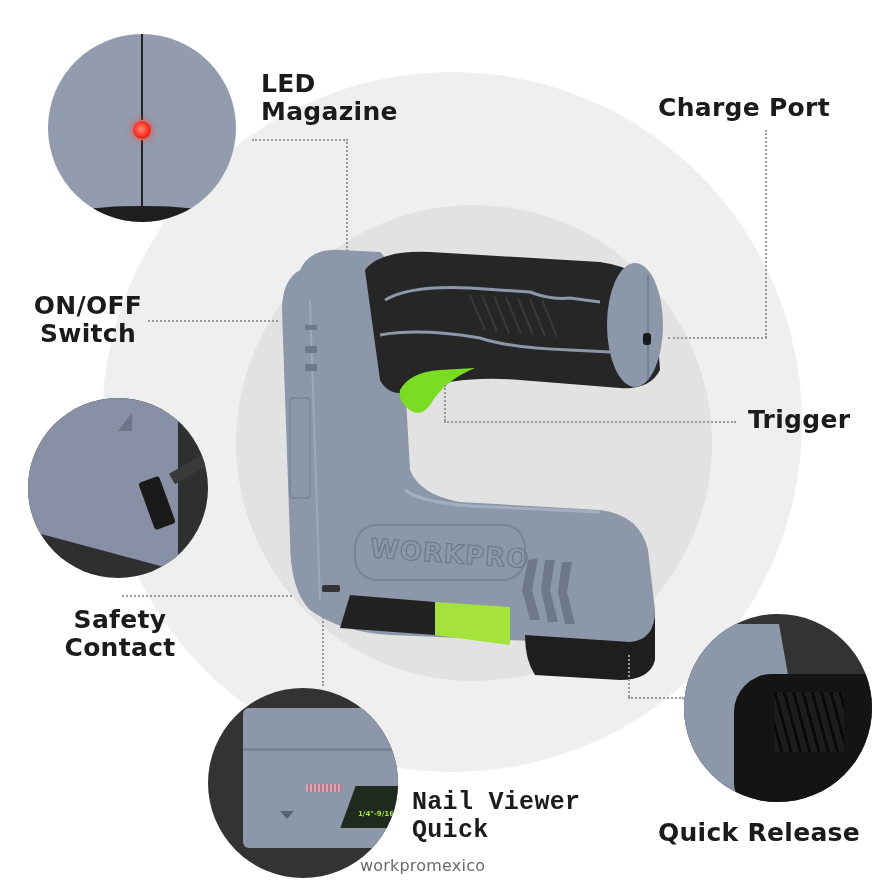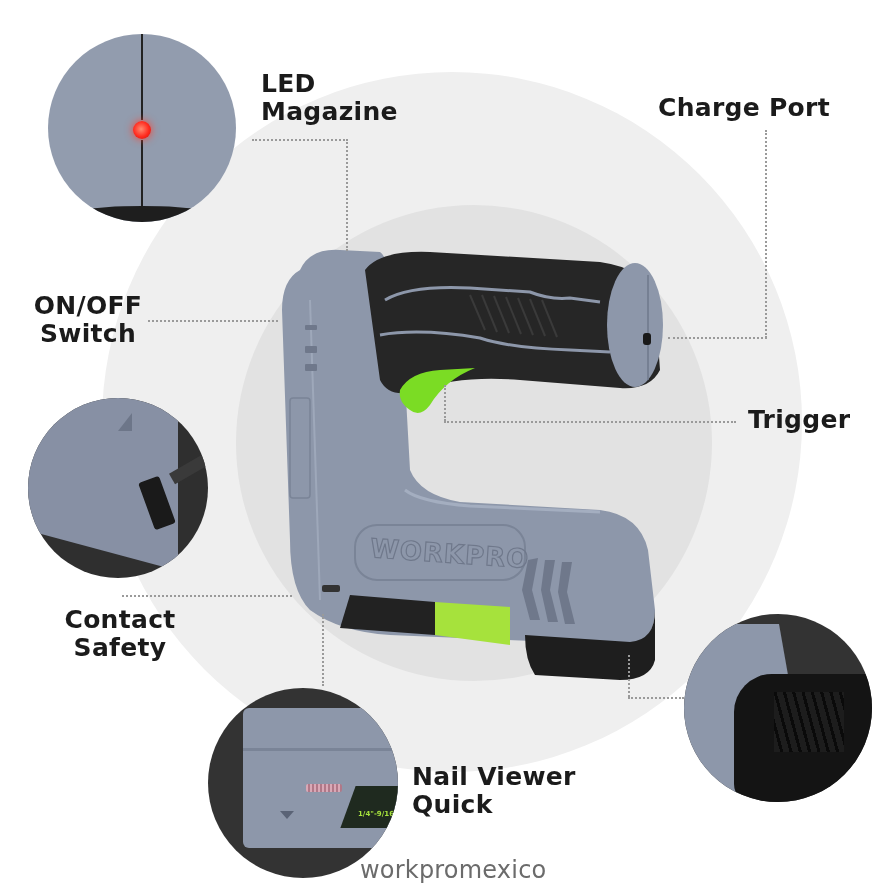--- a/index.html
+++ b/index.html
@@ -7,21 +7,21 @@
   .abs { position: absolute; }
   .ring-outer { left: 102px; top: 72px; width: 700px; height: 700px; border-radius: 50%; background: #efefef; }
   .ring-inner { left: 236px; top: 205px; width: 476px; height: 476px; border-radius: 50%; background: #e2e2e2; }
   .label { position: absolute; font-weight: bold; color: #1b1b1b; font-size: 25px; line-height: 28px; letter-spacing: 0.3px; }
   .label span { display: block; }
   .right { text-align: right; }
   .center { text-align: center; }
   .dot-h { position: absolute; height: 0; border-top: 2.5px dotted #9a9a9a; }
   .dot-v { position: absolute; width: 0; border-left: 2.5px dotted #9a9a9a; }
   .inset { position: absolute; border-radius: 50%; overflow: hidden; }
-  .watermark { position: absolute; left: 360px; top: 856px; font-size: 24px; color: #6b6b6b; letter-spacing: 0.2px; text-align: center; }
+  .watermark { position: absolute; left: 360px; top: 856px; font-size: 16px; color: #6b6b6b; letter-spacing: 0.2px; text-align: center; }
 </style>
 </head>
 <body>
 
 <div class="abs ring-outer"></div>
 <div class="abs ring-inner"></div>
 
 <svg class="abs" style="left:270px; top:240px;" width="420" height="450" viewBox="0 0 420 450">
 
   <path d="M30 30 Q40 8 70 10 L110 12 Q120 20 115 40 L135 140 L140 230 Q150 255 190 262 L330 270 Q370 275 378 310 L385 370 Q385 400 360 405 L120 395 Q70 392 40 370 Q20 350 20 300 L12 70 Q12 40 30 30 Z" fill="#8d97aa"></path>
@@ -92,28 +92,29 @@
   <span>Charge Port</span>
 </div>
 <div class="label center" style="left:28px; top:292px; width:120px;">
   <span>ON/OFF</span>
     <span>Switch</span>
 </div>
 <div class="label" style="left:748px; top:406px;">
   <span>Trigger</span>
 </div>
 <div class="label center" style="left:50px; top:606px; width:140px;">
-  <span>Contact</span>
-    <span>Safety</span>
+  <span>Safety</span>
+    <span>Contact</span>
 </div>
-<div class="label" style="left:412px; top:763px;">
+<div class="label" style="left:412px; top:789px;font-family:Liberation Mono, monospace;">
   <span>Nail Viewer</span>
     <span>Quick</span>
 </div>
 <div class="label right" style="left:640px; top:819px; width:220px;">
+  <span>Quick Release</span>
 </div>
 
 <div class="inset" style="left:48px; top:34px; width:188px; height:188px; background:#929cae;">
   <div class="abs" style="left:93px; top:0; width:2px; height:86px; background:#222;"></div>
   <div class="abs" style="left:93px; top:106px; width:2px; height:82px; background:#222;"></div>
   <div class="abs" style="left:0; top:172px; width:188px; height:30px; background:#1e1e1e; border-radius:50% 50% 0 0;"></div>
   <div class="abs" style="left:85px; top:87px; width:18px; height:18px; border-radius:50%; background:radial-gradient(circle at 45% 45%, #ff8a70, #ff2a1e 55%, #c4100a); box-shadow:0 0 8px #ff4030;"></div>
 </div>
 
 <div class="inset" style="left:28px; top:398px; width:180px; height:180px; background:#2f2f2f;">

